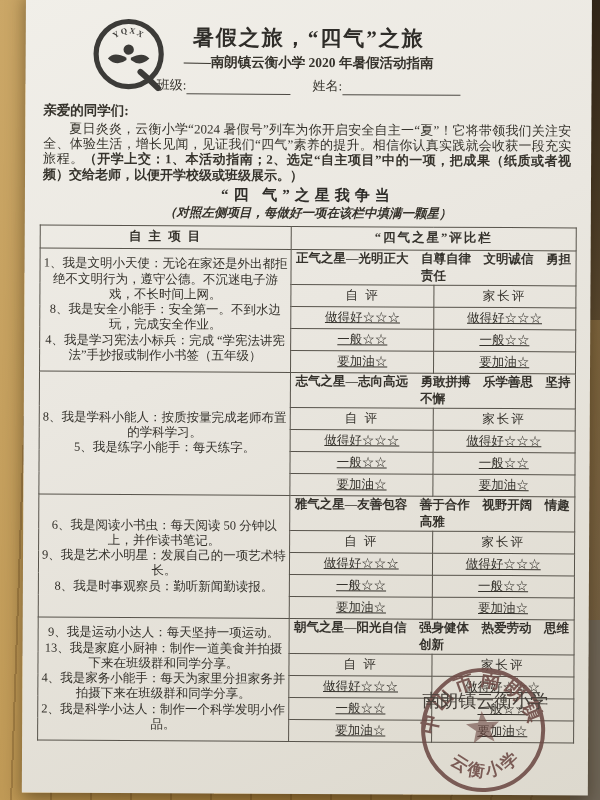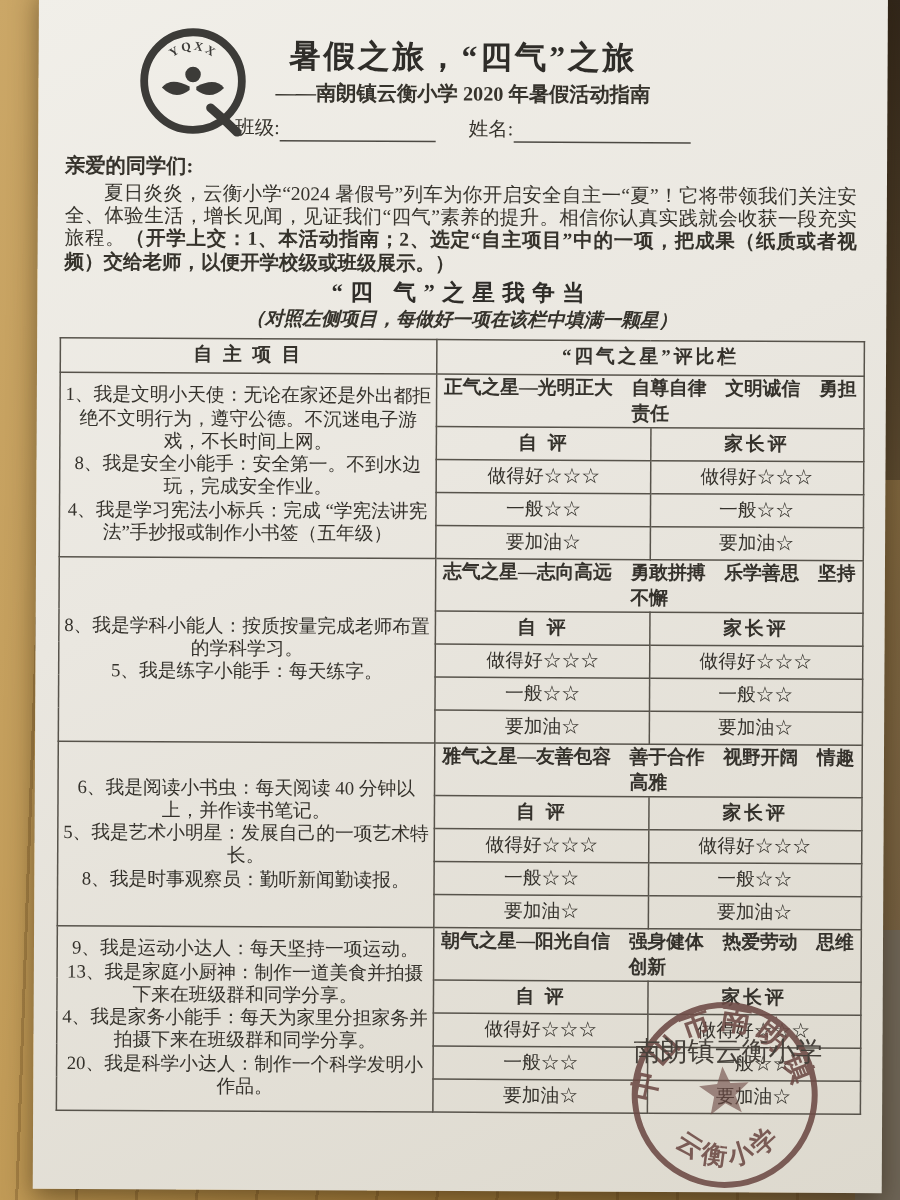--- a/index.html
+++ b/index.html
@@ -26,22 +26,22 @@
   .intro{font-size:13px;line-height:15.2px;margin:1px 20px 0 18px;text-align:justify;text-indent:2em;}
   .intro b{font-weight:bold;}
   .contest-heading{text-align:center;font-weight:bold;font-size:15px;letter-spacing:5px;margin-top:3px;color:#2f2d29;}
   .contest-note{text-align:center;font-weight:bold;font-style:italic;font-size:12.5px;margin:0 0 4px;}
   table.star{margin:0 auto;width:537px;border-collapse:collapse;table-layout:fixed;}
   table.star td{border:1.2px solid #57534b;text-align:center;color:#35322c;padding:0 3px;font-size:12.5px;}
   td.th-cell{height:22px;font-weight:bold;font-size:13px;letter-spacing:2px;}
   td.items-cell{text-align:left;vertical-align:middle;padding:3px 4px 3px 6px;
     font-size:12.2px;line-height:15.3px;}
   td.sec-cell{height:22px;font-weight:bold;font-size:12.7px;}
-  td.sub-cell{height:21px;font-weight:bold;letter-spacing:2px;}
-  td.rate-cell{height:21px;}
+  td.sub-cell{height:21px;font-weight:normal;letter-spacing:2px;}
+  td.rate-cell{height:21px;text-decoration:underline;}
   .stamp-wrap{position:absolute;left:386px;top:662px;width:150px;height:150px;
     color:#6d4a45;transform:rotate(-5deg);opacity:.88;}
   .print-date{position:absolute;left:398px;top:700px;width:130px;text-align:center;
     font-size:18px;line-height:17px;color:#45403a;}
 </style>
 </head>
 <body>
 
 <div class="scene">
   <div class="edge-dark"></div>
@@ -127,22 +127,22 @@
           <tr>
             <td class="rate-cell">一般☆☆</td>
             <td class="rate-cell">一般☆☆</td>
           </tr>
           <tr>
             <td class="rate-cell">要加油☆</td>
             <td class="rate-cell">要加油☆</td>
           </tr>
           <tr>
             <td class="items-cell" rowspan="5">
-              <div class="item">6、我是阅读小书虫：每天阅读 40 分钟以上，并作读书笔记。</div>
-              <div class="item">5、我是艺术小明星：发展自己的一项艺术特长。</div>
+              <div class="item">6、我是阅读小书虫：每天阅读 50 分钟以上，并作读书笔记。</div>
+              <div class="item">9、我是艺术小明星：发展自己的一项艺术特长。</div>
               <div class="item">8、我是时事观察员：勤听新闻勤读报。</div>
             </td>
             <td class="sec-cell" colspan="2">雅气之星—友善包容　善于合作　视野开阔　情趣高雅</td>
           </tr>
           <tr>
             <td class="sub-cell">自 评</td>
             <td class="sub-cell">家长评</td>
           </tr>
           <tr>
             <td class="rate-cell">做得好☆☆☆</td>
@@ -154,21 +154,21 @@
           </tr>
           <tr>
             <td class="rate-cell">要加油☆</td>
             <td class="rate-cell">要加油☆</td>
           </tr>
           <tr>
             <td class="items-cell" rowspan="5">
               <div class="item">9、我是运动小达人：每天坚持一项运动。</div>
               <div class="item">13、我是家庭小厨神：制作一道美食并拍摄下来在班级群和同学分享。</div>
               <div class="item">4、我是家务小能手：每天为家里分担家务并拍摄下来在班级群和同学分享。</div>
-              <div class="item">20、我是科学小达人：制作一个科学发明小作品。</div>
+              <div class="item">2、我是科学小达人：制作一个科学发明小作品。</div>
             </td>
             <td class="sec-cell" colspan="2">朝气之星—阳光自信　强身健体　热爱劳动　思维创新</td>
           </tr>
           <tr>
             <td class="sub-cell">自 评</td>
             <td class="sub-cell">家长评</td>
           </tr>
           <tr>
             <td class="rate-cell">做得好☆☆☆</td>
             <td class="rate-cell">做得好☆☆☆</td>

